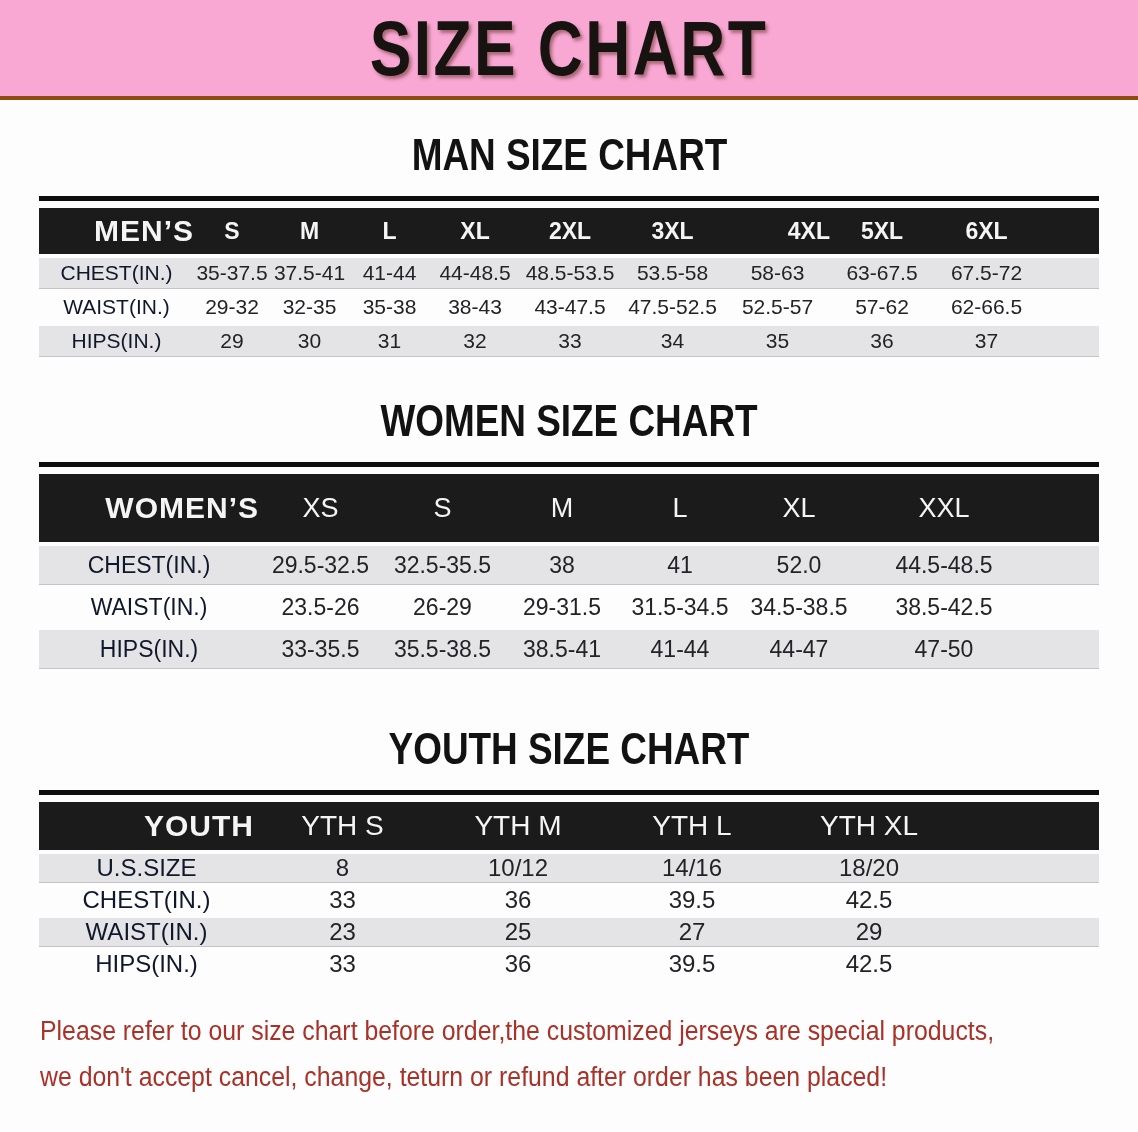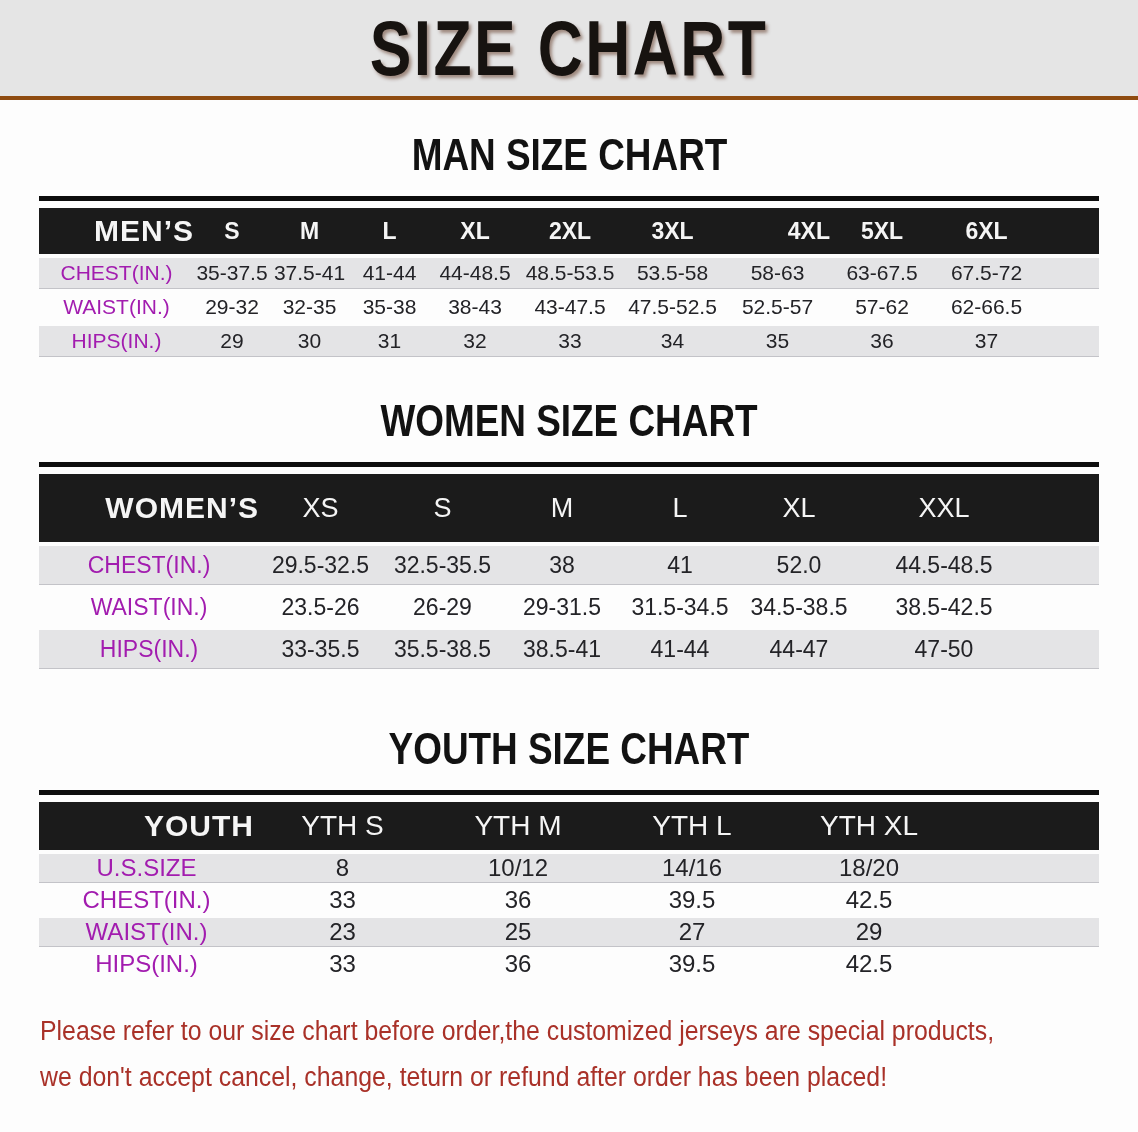--- a/index.html
+++ b/index.html
@@ -8,21 +8,21 @@
     font-family:"Liberation Sans", sans-serif;
     background:#fdfdfd;
     color:#1a1a1a;
     width:1138px;
     height:1132px;
     overflow:hidden;
   }
   
   .banner {
     width:1138px; height:100px;
-    background:#e5e5e5;
+    background:#f9a8d4;
     border-bottom:4px solid #8f4c10;
     text-align:center;
     line-height:96px;
     overflow:hidden;
   }
   .banner .big {
     display:inline-block;
     font-size:78px;
     font-weight:bold;
     letter-spacing:3px;
@@ -70,21 +70,21 @@
     text-align:right;
     padding-left:16px;
     font-size:30px;
     letter-spacing:1px;
   }
   table.size-table tbody td {
     text-align:center;
     vertical-align:middle;
     color:#232327;
   }
-  table.size-table tbody td.rowlabel { color:#a21caf; }
+  table.size-table tbody td.rowlabel { color:#0f172a; }
   table.size-table tbody tr:nth-child(odd) td {
     background:#E4E4E6;
     box-shadow:0 1px 0 #c3c3c8;
   }
   
   .t-men thead th { height:46px; font-size:23px; }
   .t-men tbody td { height:30px; font-size:21px; }
   .t-men th:nth-child(1){width:155px;}
   .t-men th:nth-child(2){width:76px;}
   .t-men th:nth-child(3){width:79px;}

